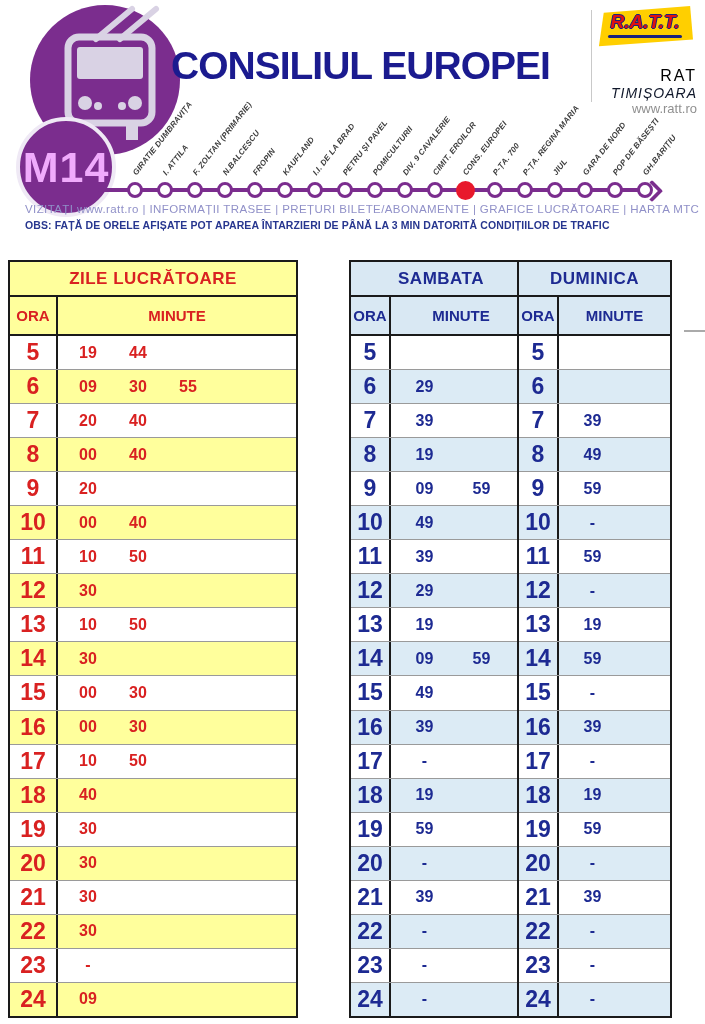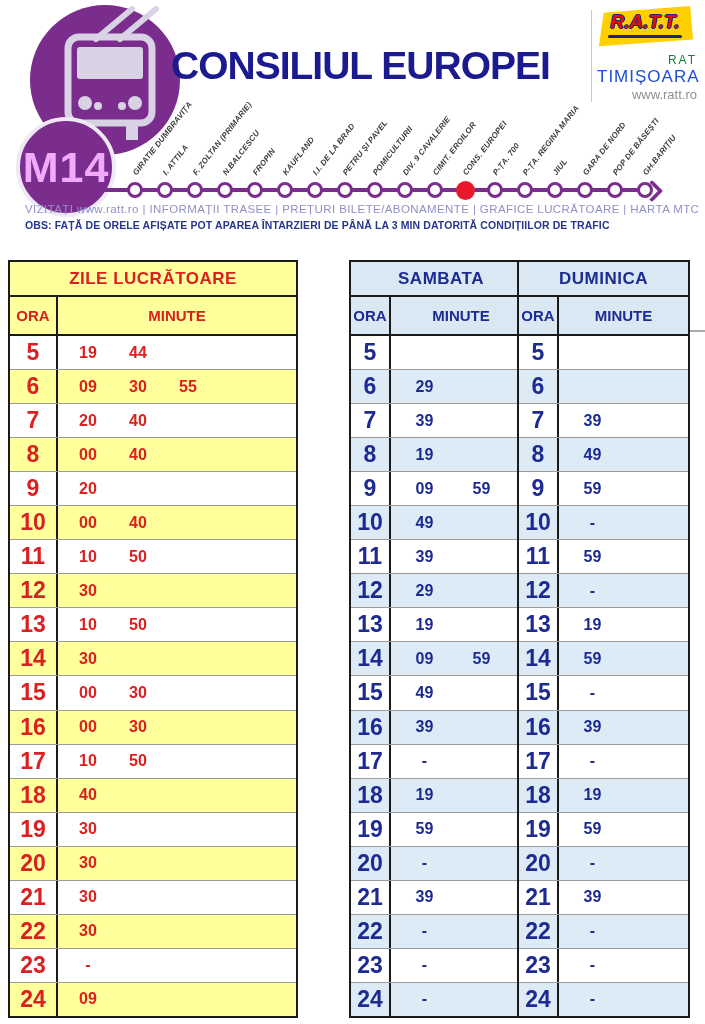--- a/index.html
+++ b/index.html
@@ -17,22 +17,22 @@
               font-size:39px;font-weight:800;letter-spacing:-1px;white-space:nowrap;}
   .logo-divider{position:absolute;left:591px;top:10px;width:1px;height:92px;background:#c9c9c9;}
   .ratt{position:absolute;right:8px;top:6px;width:100px;text-align:right;}
   .ratt-badge{position:relative;width:96px;height:40px;background:var(--logoyellow,#ffcf00);
               clip-path:polygon(7% 16%,97% 0%,100% 80%,2% 96%);padding-top:2px;}
   .ratt-badge-text{font-size:19px;font-weight:800;font-style:italic;color:var(--logored,#e01010);
               text-shadow:-1px 0 #1a237e,0 1px #1a237e,1px 0 #1a237e,0 -1px #1a237e;
               display:block;text-align:center;margin-top:3px;}
   .ratt-swoosh{display:block;width:74px;height:3px;background:#1a237e;margin:2px auto 0 auto;
               border-radius:2px;}
-  .ratt-line1{font-size:12px;color:#15803d;letter-spacing:2px;margin-top:5px;}
-  .ratt-line2{font-size:17px;color:#1d4ed8;letter-spacing:1px;}
+  .ratt-line1{font-size:16px;color:#000000;letter-spacing:2px;margin-top:19px;}
+  .ratt-line2{font-size:14px;color:#0f172a;letter-spacing:1px;font-style:italic;}
   .ratt-line3{font-size:13px;color:#8f8f8f;text-align:right;}
 
   
   .route-line{position:absolute;left:98px;top:188px;width:546px;height:4px;
               background:var(--purple,#7b2d8e);border-radius:2px;}
   .route-arrow{position:absolute;left:644px;top:183px;width:12px;height:12px;
               border-top:4px solid var(--purple,#7b2d8e);border-right:4px solid var(--purple,#7b2d8e);
               transform:rotate(45deg);border-radius:2px;}
   .stop-dot{position:absolute;top:182px;width:10px;height:10px;border-radius:50%;background:#fff;
               border:3px solid var(--purple,#7b2d8e);}
@@ -49,21 +49,21 @@
   .obs-note{position:absolute;left:25px;top:219px;width:620px;font-size:10.5px;font-weight:bold;
               color:#27368f;letter-spacing:0.1px;}
 
   
   .gray-seg{position:absolute;top:330px;height:2px;background:#aaa;}
   .seg-b{left:497px;width:20px;} .seg-c{left:684px;width:21px;}
   .tbl{position:absolute;top:260px;height:758px;box-sizing:border-box;border:2px solid #1a1a1a;
        display:flex;flex-direction:column;background:#fff;}
   .tbl-weekday{left:8px;width:290px;}
   .tbl-saturday{left:313px;width:184px;margin-left:36px;}
-  .tbl-sunday{left:517px;width:173px;}
+  .tbl-sunday{left:517px;width:155px;}
   .tbl-title{height:33px;flex:none;display:flex;align-items:center;justify-content:center;
        font-size:17px;font-weight:bold;border-bottom:2px solid #1a1a1a;letter-spacing:0.5px;}
   .tbl-cols{height:37px;flex:none;display:flex;border-bottom:2px solid #1a1a1a;}
   .col-ora{display:flex;align-items:center;justify-content:center;font-size:15px;font-weight:bold;
        border-right:2px solid #1a1a1a;box-sizing:border-box;flex:none;}
   .col-min{flex:1;display:flex;align-items:center;justify-content:center;font-size:15px;font-weight:bold;}
   .theme-yellow .tbl-title,.theme-yellow .tbl-cols{background:var(--yellow,#ffff9c);color:var(--red,#d92121);}
   .theme-blue .tbl-title,.theme-blue .tbl-cols{background:var(--lightblue,#d9e8f3);color:var(--navy,#1d2a92);}
   .tbl-body{flex:1;display:flex;flex-direction:column;}
   .trow{flex:1;display:flex;align-items:stretch;background:#fff;}

